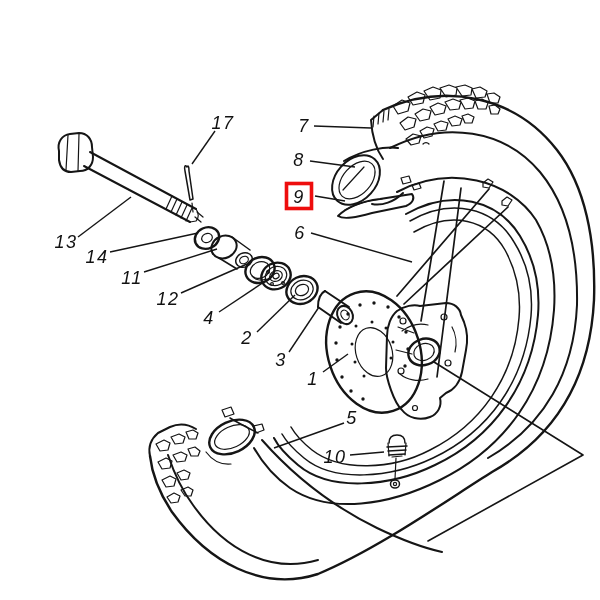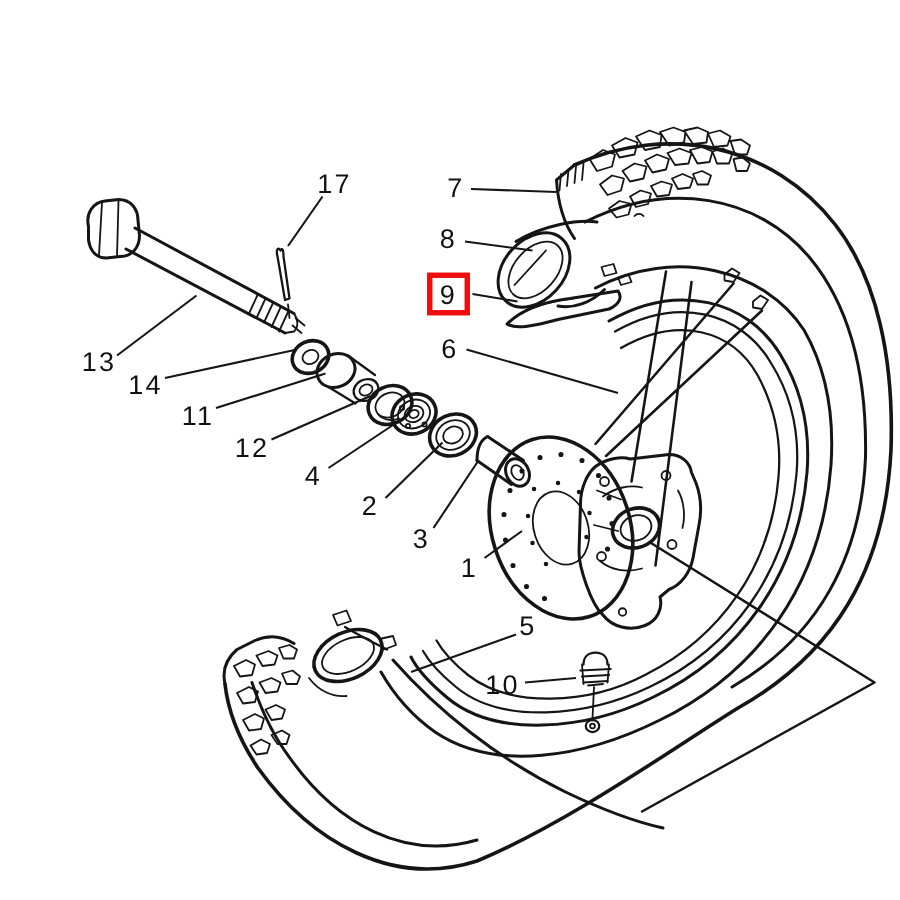--- a/index.html
+++ b/index.html
@@ -1,16 +1,16 @@
 <!DOCTYPE html>
 <html><head>
 <meta charset="utf-8">
 <style>
   html,body{margin:0;padding:0;background:#fff;}
-  #stage{position:relative;width:600px;height:600px;background:#fff;overflow:hidden;}
+  #stage{position:relative;width:600px;height:600px;background:#fff;overflow:hidden;font-style:italic;}
   svg{display:block;}
   .art{stroke:#151515;fill:none;stroke-linecap:round;stroke-linejoin:round;}
   .w25{stroke-width:2.4;}
   .w2{stroke-width:2;}
   .w15{stroke-width:1.5;}
   .w12{stroke-width:1.2;}
   .leader{stroke:#151515;stroke-width:1.4;}
   text.callout{
     font-family:"Liberation Sans",sans-serif;
     font-size:18px;

